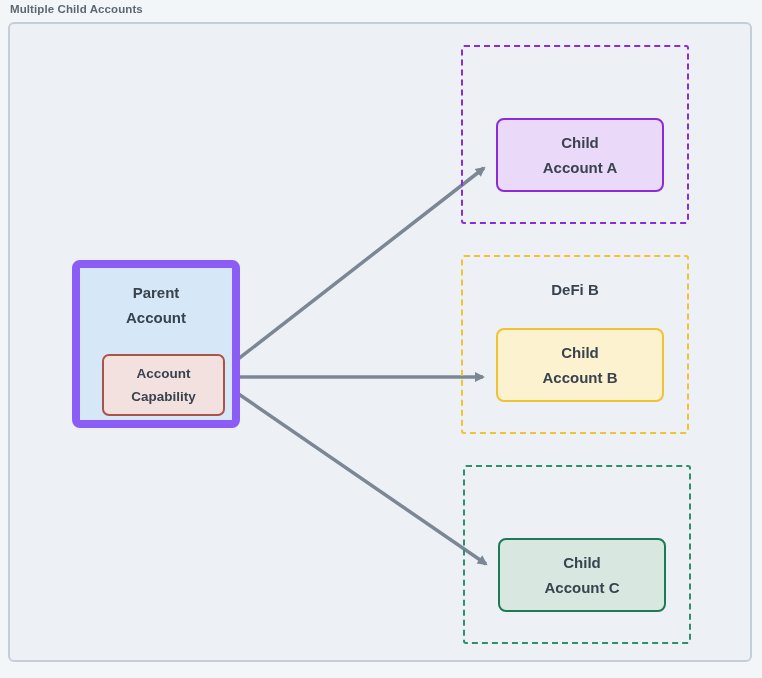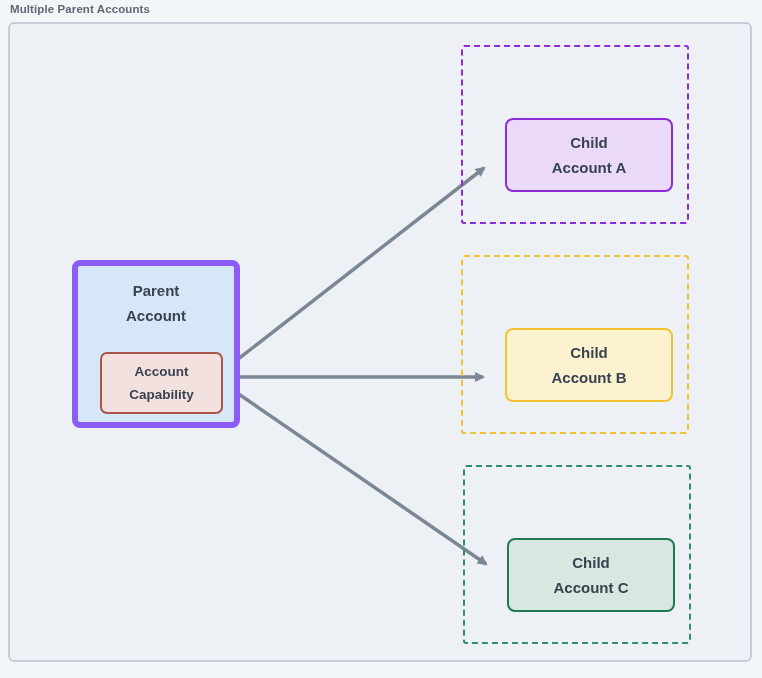--- a/index.html
+++ b/index.html
@@ -51,21 +51,21 @@
     line-height: 25px;
   }
   .parent-box {
     position: absolute;
     left: 62px;
     top: 236px;
     width: 168px;
     height: 168px;
     box-sizing: border-box;
     background: #d6e8f8;
-    border: 6px solid #8b5cf6;
+    border: 8px solid #8b5cf6;
     border-radius: 8px;
   }
   .parent-label {
     margin-top: 12px;
   }
   .capability-box {
     position: absolute;
     left: 22px;
     top: 86px;
     width: 123px;
@@ -100,33 +100,32 @@
     position: absolute;
     left: 33px;
     top: 71px;
     width: 168px;
     height: 74px;
     box-sizing: border-box;
     border-radius: 8px;
     display: flex;
     align-items: center;
     justify-content: center;
-    margin-left: 9px;
   }
   .group-dex-a   { left: 451px; top: 21px;  border: 2px dashed #8b2cd9; }
   .group-defi-b  { left: 451px; top: 231px; border: 2px dashed #f1c232; }
   .group-game-c  { left: 453px; top: 441px; border: 2px dashed #2f8f6b; }
   .child-a { background: #ebd9f9; border: 2px solid #8b2cd9; }
   .child-b { background: #fdf2d0; border: 2px solid #f1c232; }
   .child-c { background: #d8e8e1; border: 2px solid #1d7a53; }
 </style>
 </head>
 <body>
 
-<div class="diagram-title">Multiple Parent Accounts</div>
+<div class="diagram-title">Multiple Child Accounts</div>
 
 <div class="canvas">
 
   <svg class="arrow-layer" viewBox="0 0 740 636">
     <defs>
       <marker id="arrowhead" markerUnits="userSpaceOnUse" markerWidth="14" markerHeight="14" refX="10" refY="7" orient="auto">
         <path d="M2,2 L12,7 L2,12 Z" fill="#7c8795"></path>
       </marker>
     </defs>
     <line x1="214" y1="346" x2="474" y2="144" stroke="#7c8795" stroke-width="3.5" marker-end="url(#arrowhead)"></line>
@@ -144,20 +143,21 @@
   </div>
 
   <div class="group group-dex-a">
     <div class="child-box child-a">
       <div class="node-label">Child
 Account A</div>
     </div>
   </div>
 
   <div class="group group-defi-b">
+    <div class="group-label">DeFi B</div>
     <div class="child-box child-b">
       <div class="node-label">Child
 Account B</div>
     </div>
   </div>
 
   <div class="group group-game-c">
     <div class="child-box child-c">
       <div class="node-label">Child
 Account C</div>

